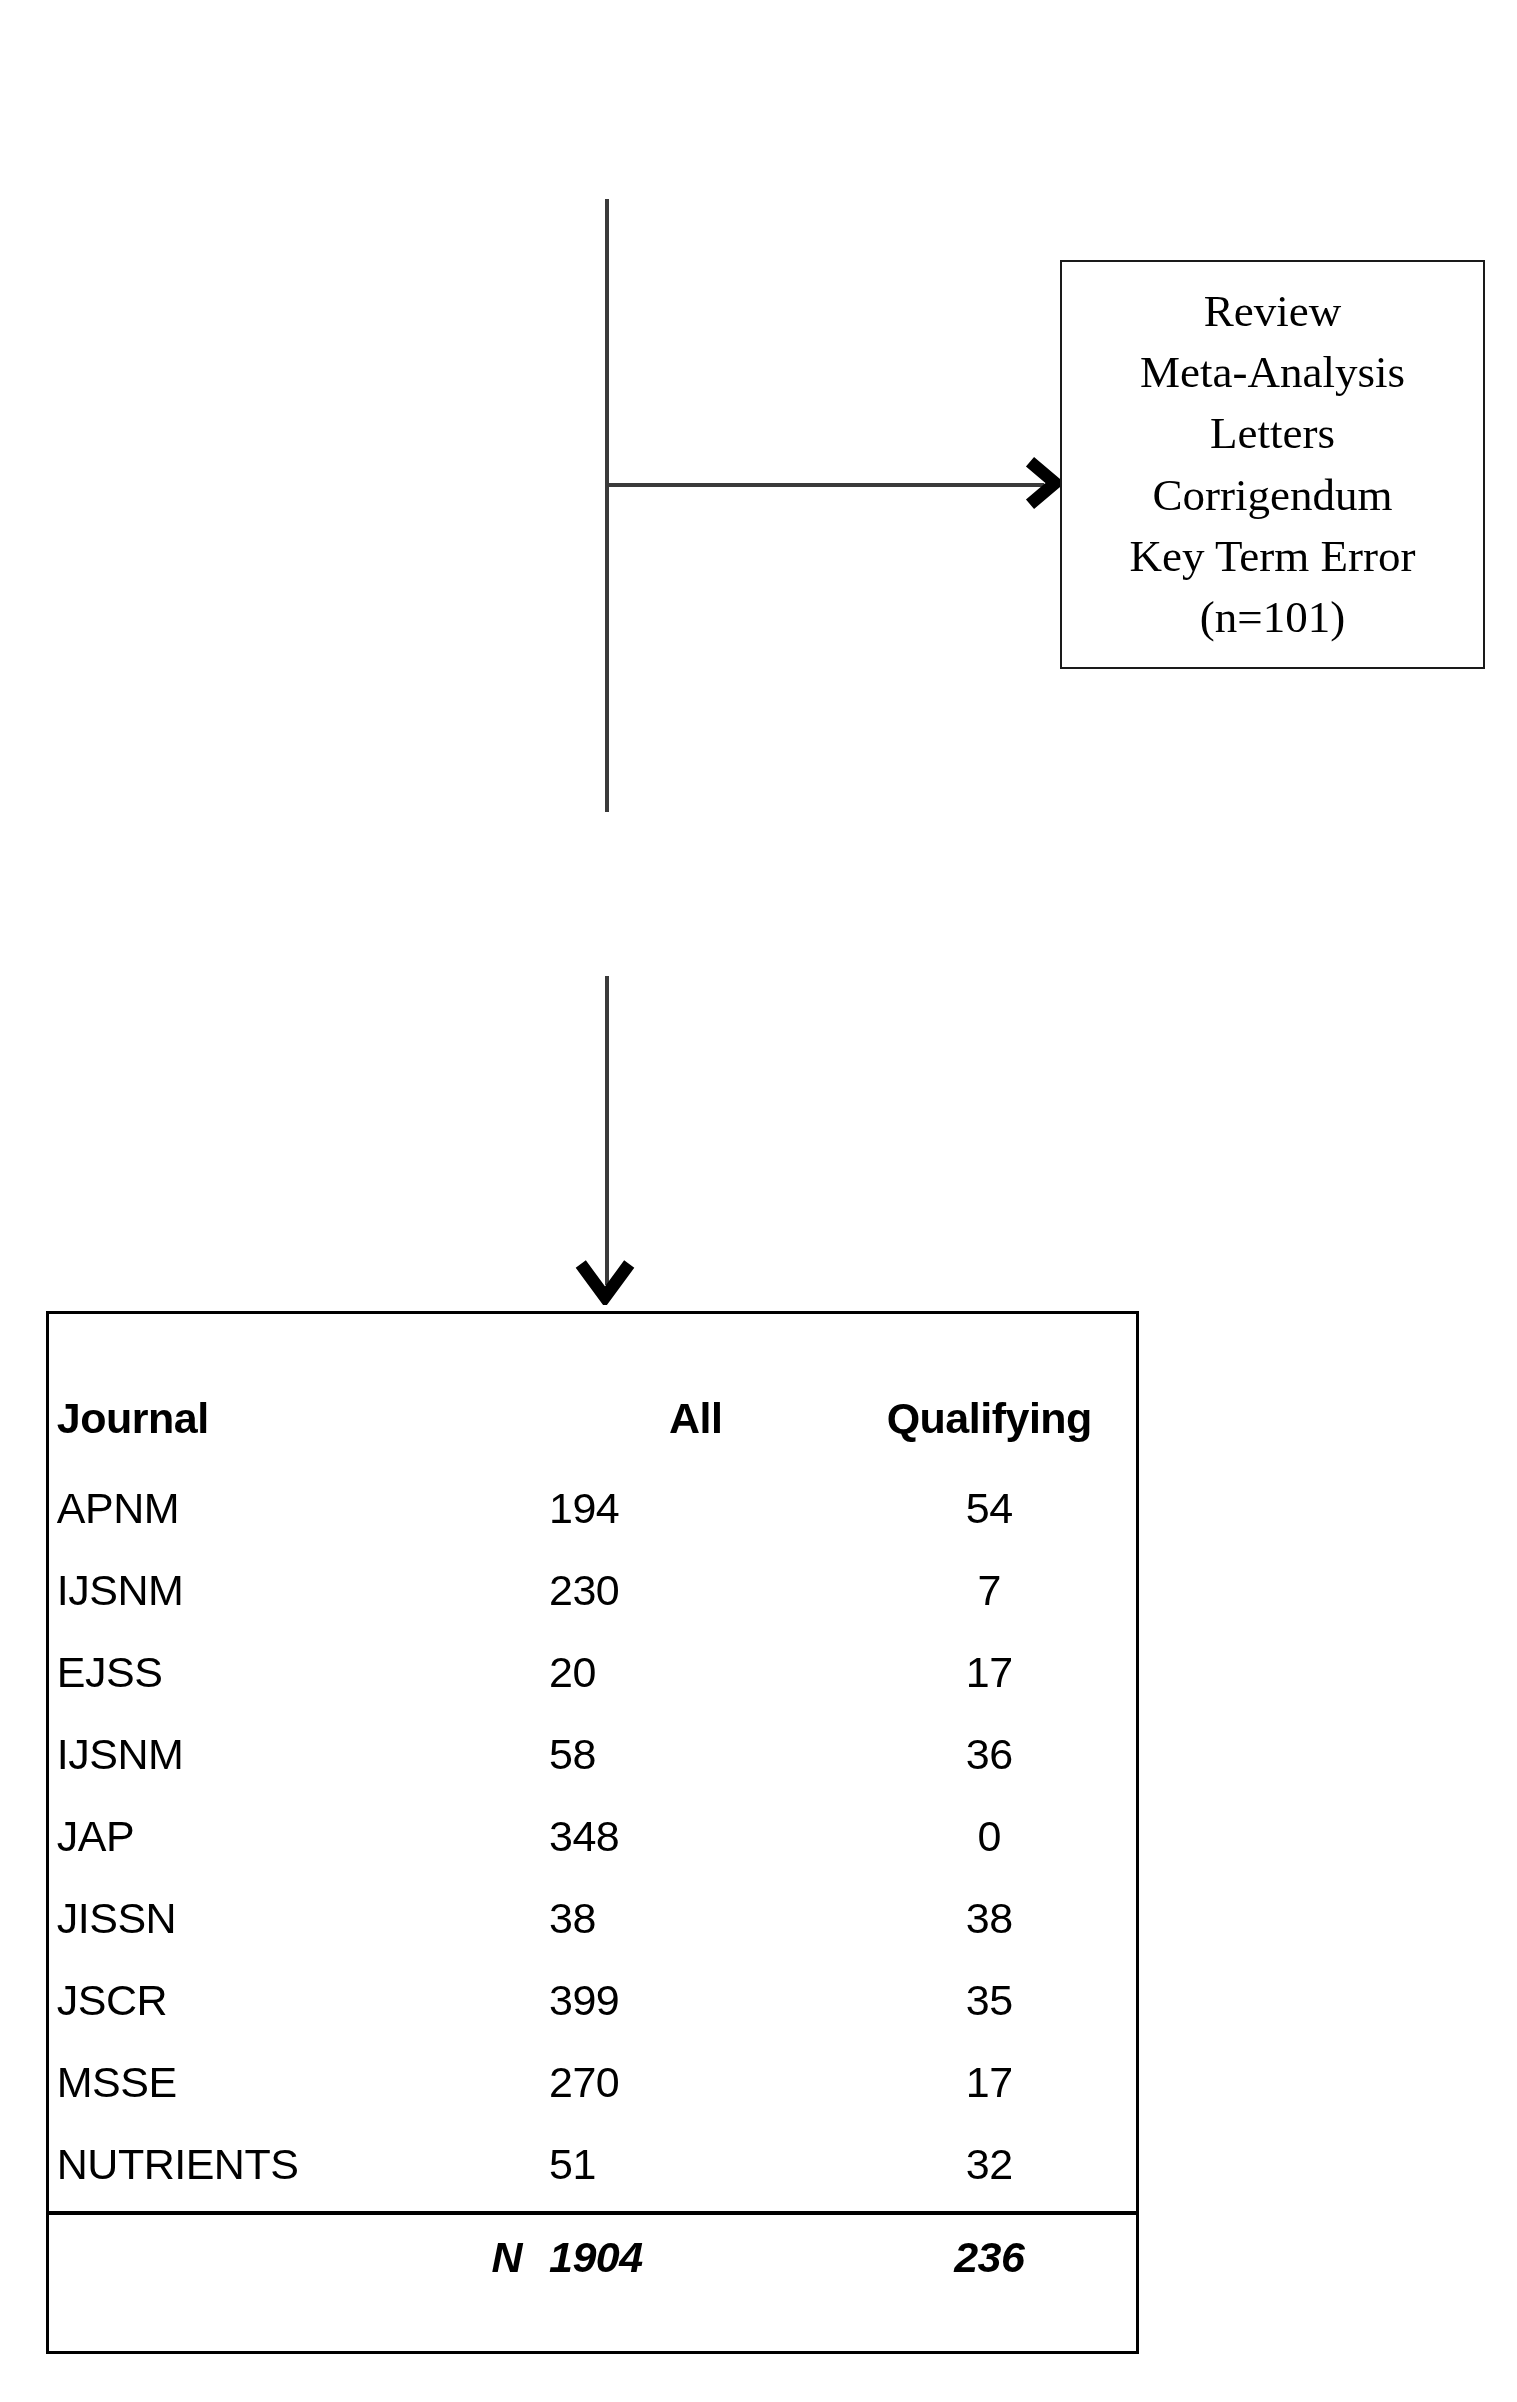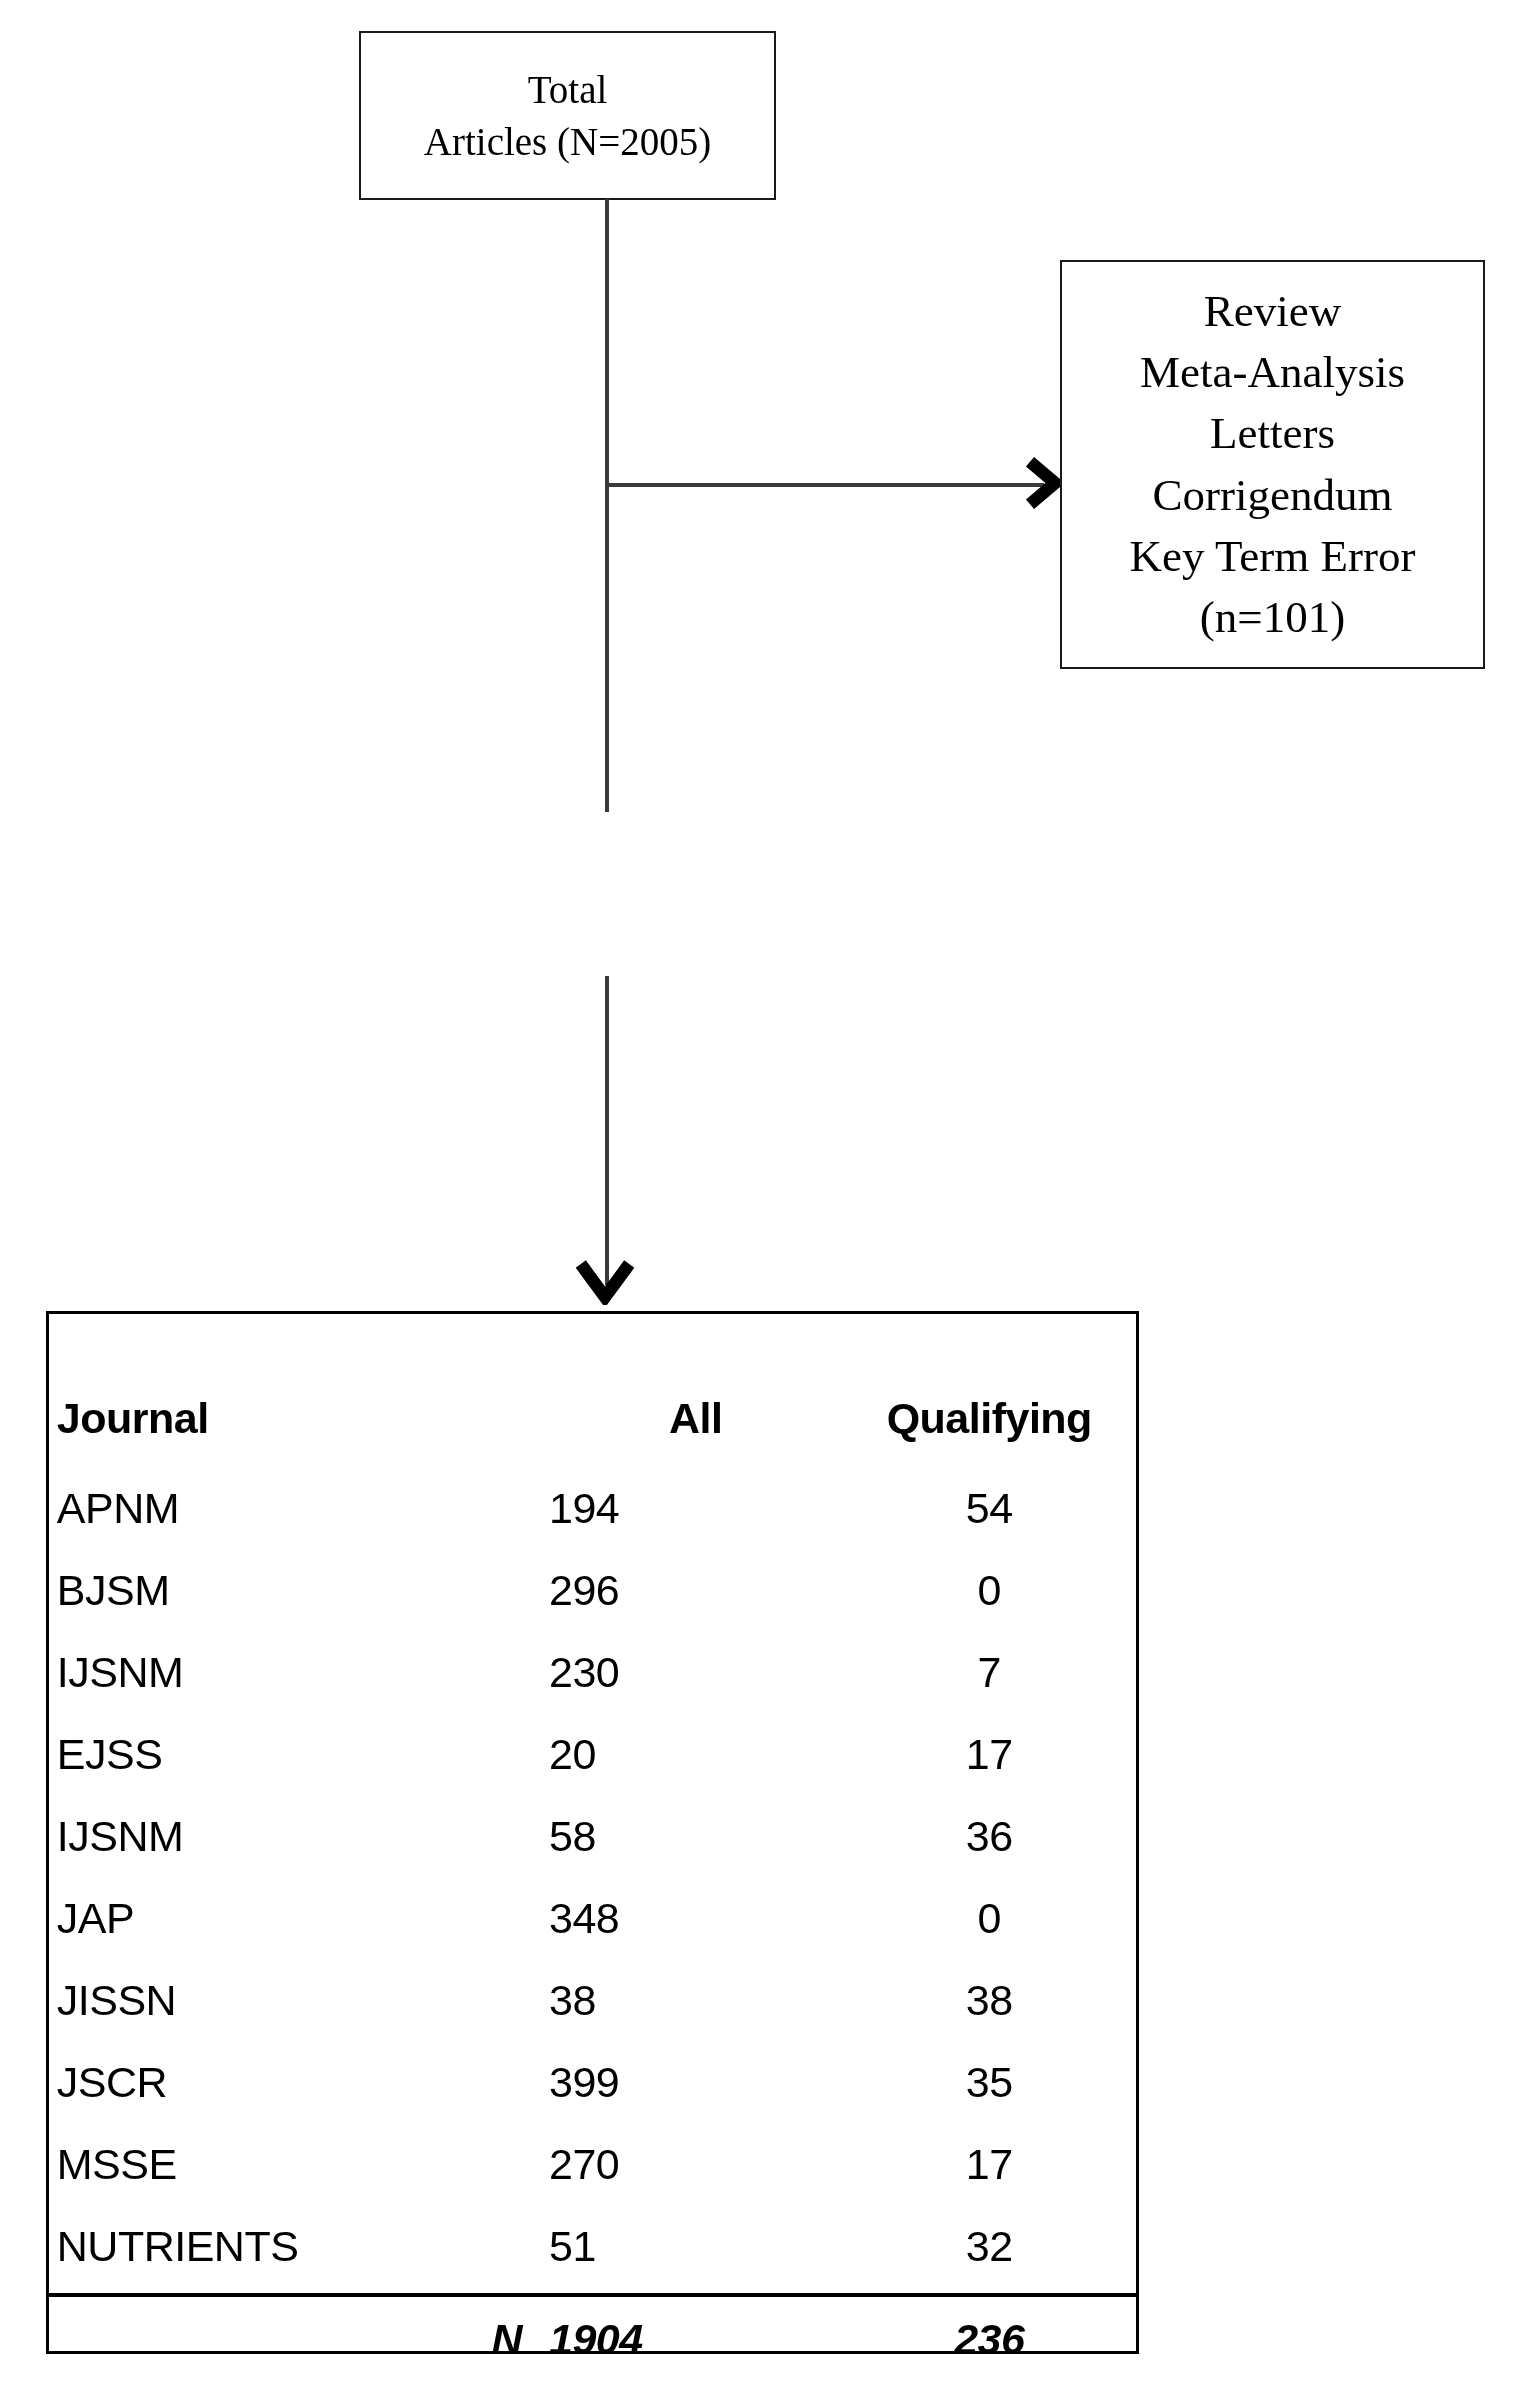--- a/index.html
+++ b/index.html
@@ -162,24 +162,20 @@
     font-style: italic;
     height: 85px;
   }
   #journal-table tfoot .col-journal { text-align: right; padding-right: 27px; }
 </style>
 </head>
 <body>
 
 <div id="page">
 
-  <div class="flowbox" id="box-total">
-    <span class="line">Total</span>
-    <span class="line">Articles (N=2005)</span>
-  </div>
 
   <div class="vline" id="conn-total-candidate"></div>
 
   <div class="hline" id="conn-branch"></div>
   <div class="arrowhead" id="arrow-right">
     <svg width="39" height="54" viewBox="0 0 40 56">
       <polyline points="6,6 32,28 6,50" fill="none" stroke="#000000" stroke-width="13" stroke-linecap="butt" stroke-linejoin="miter"></polyline>
     </svg>
   </div>
 
@@ -214,25 +210,20 @@
           <th class="col-qual">Qualifying</th>
         </tr>
       </thead>
       <tbody>
         <tr>
           <td class="col-journal">APNM</td>
           <td class="col-all">194</td>
           <td class="col-qual">54</td>
         </tr>
         <tr>
-          <td class="col-journal">BJSM</td>
-          <td class="col-all">296</td>
-          <td class="col-qual">0</td>
-        </tr>
-        <tr>
           <td class="col-journal">IJSNM</td>
           <td class="col-all">230</td>
           <td class="col-qual">7</td>
         </tr>
         <tr>
           <td class="col-journal">EJSS</td>
           <td class="col-all">20</td>
           <td class="col-qual">17</td>
         </tr>
         <tr>

